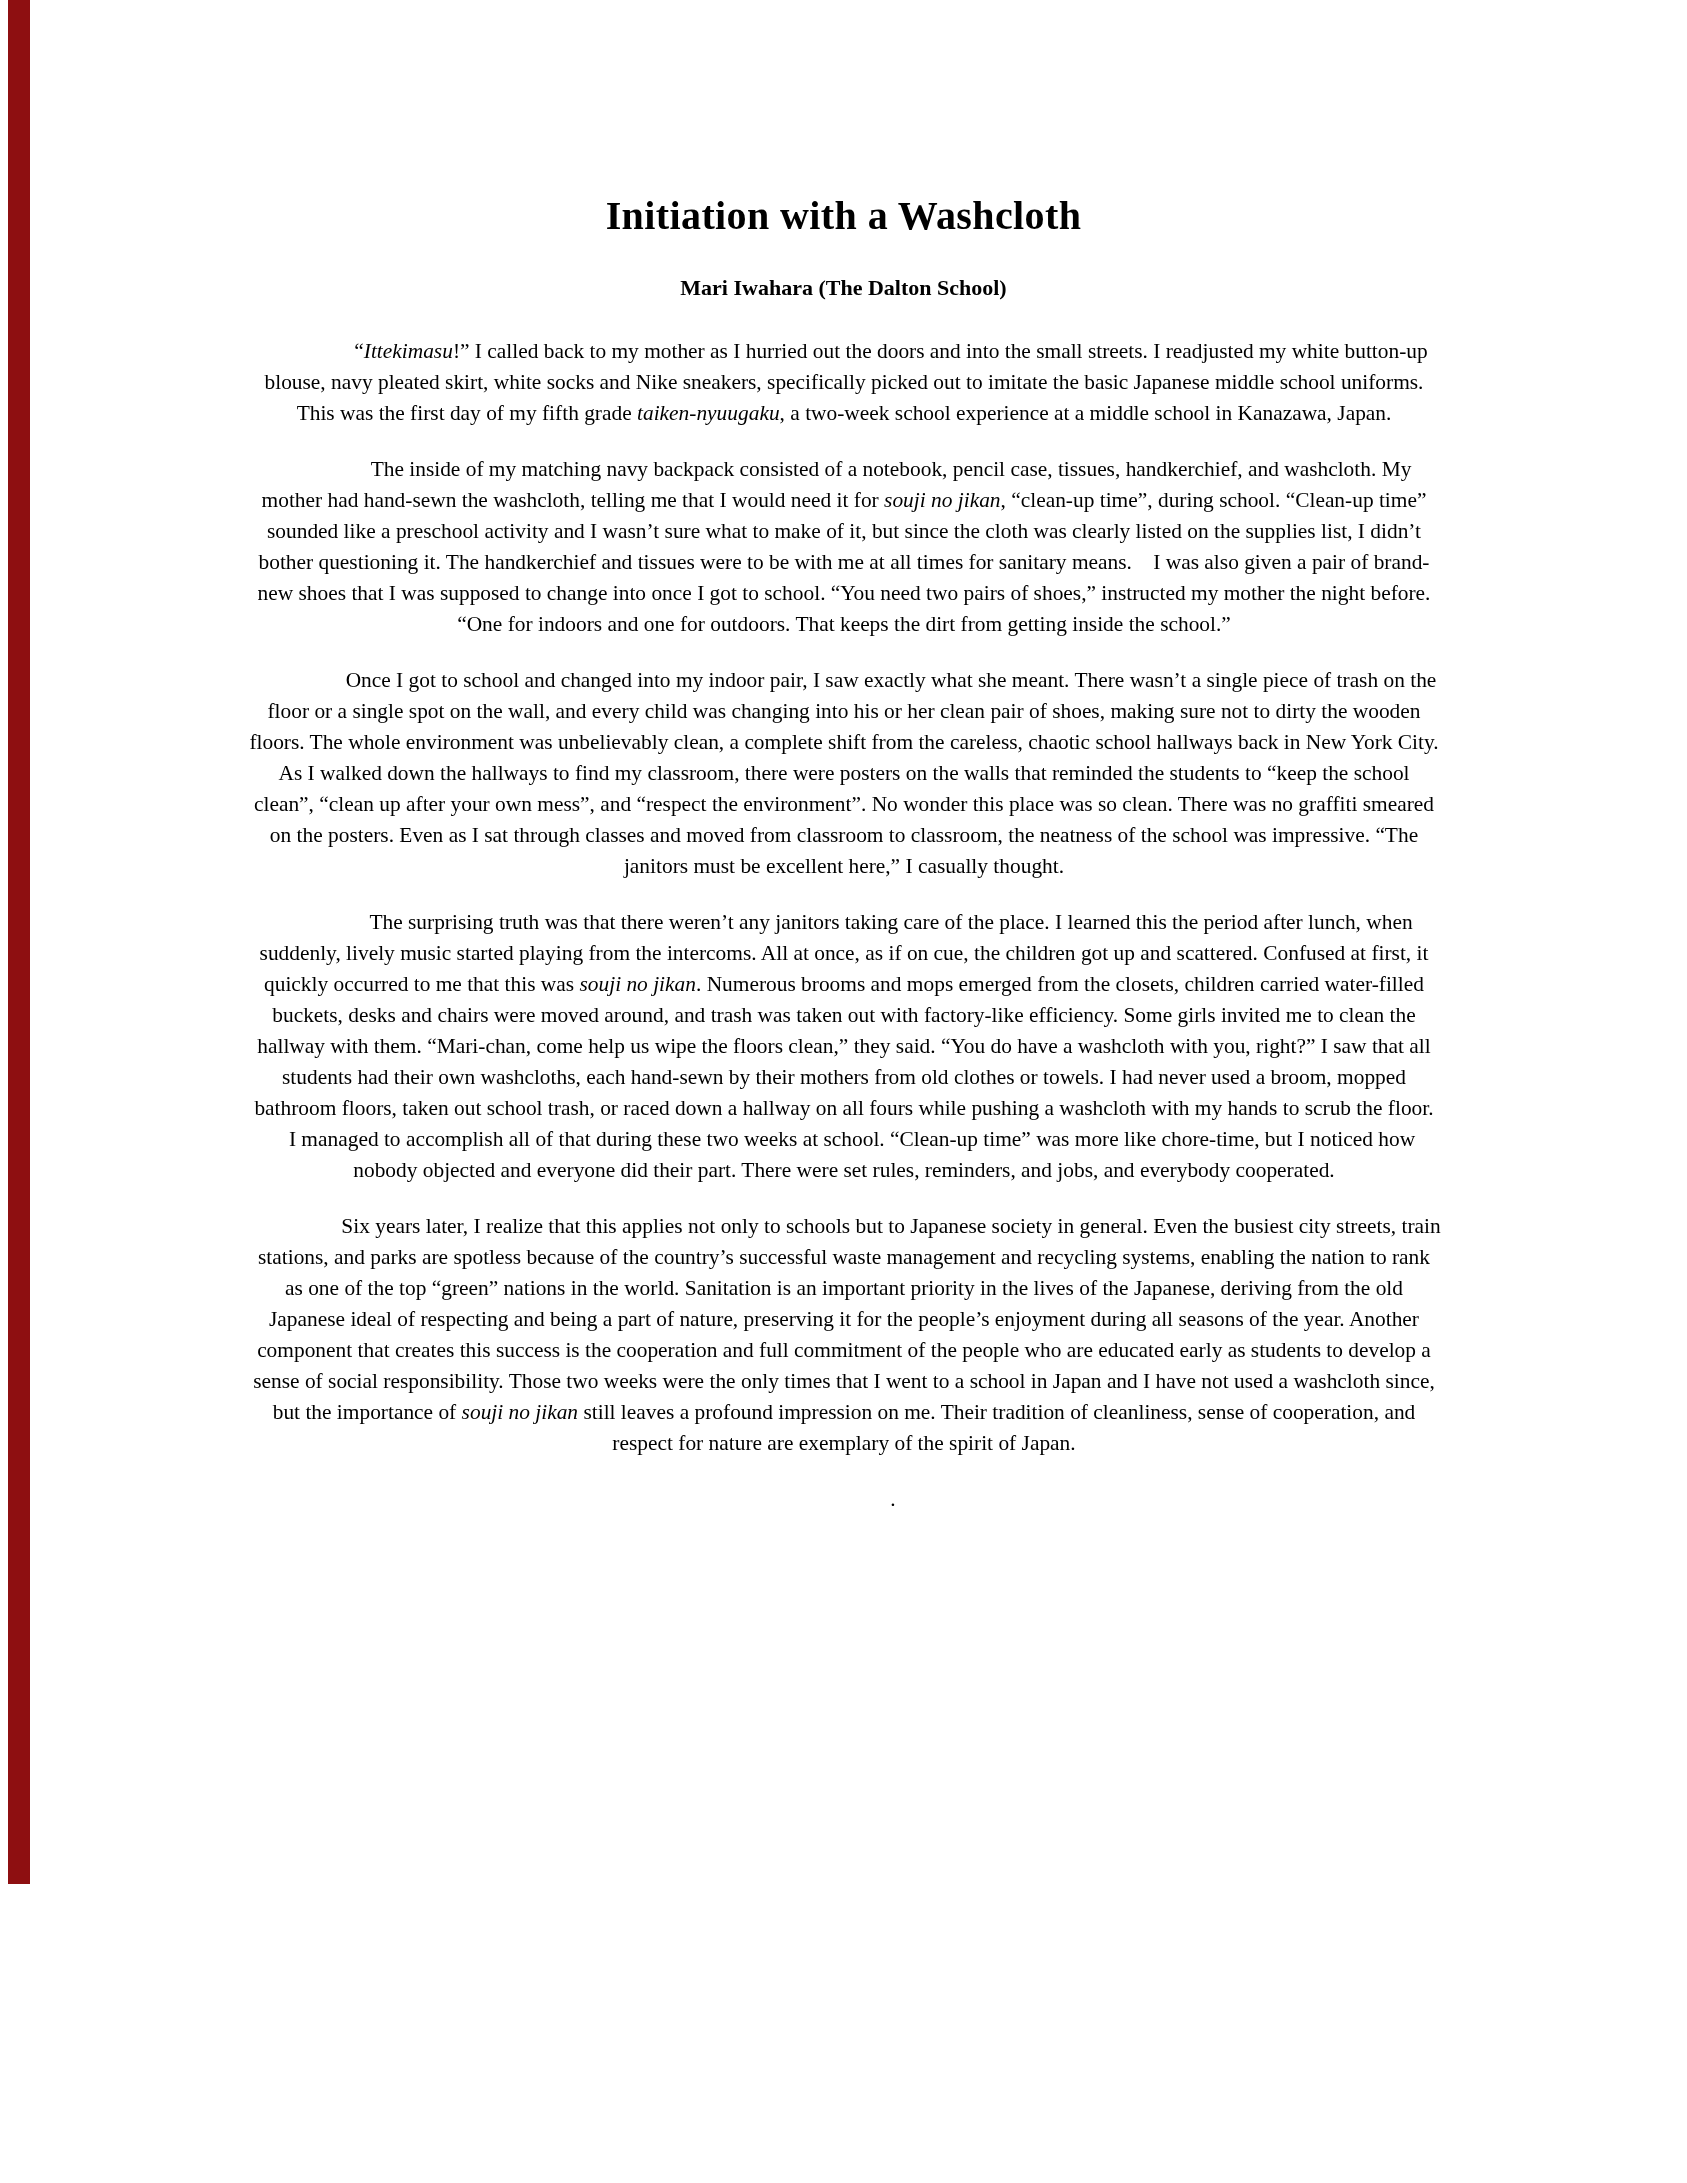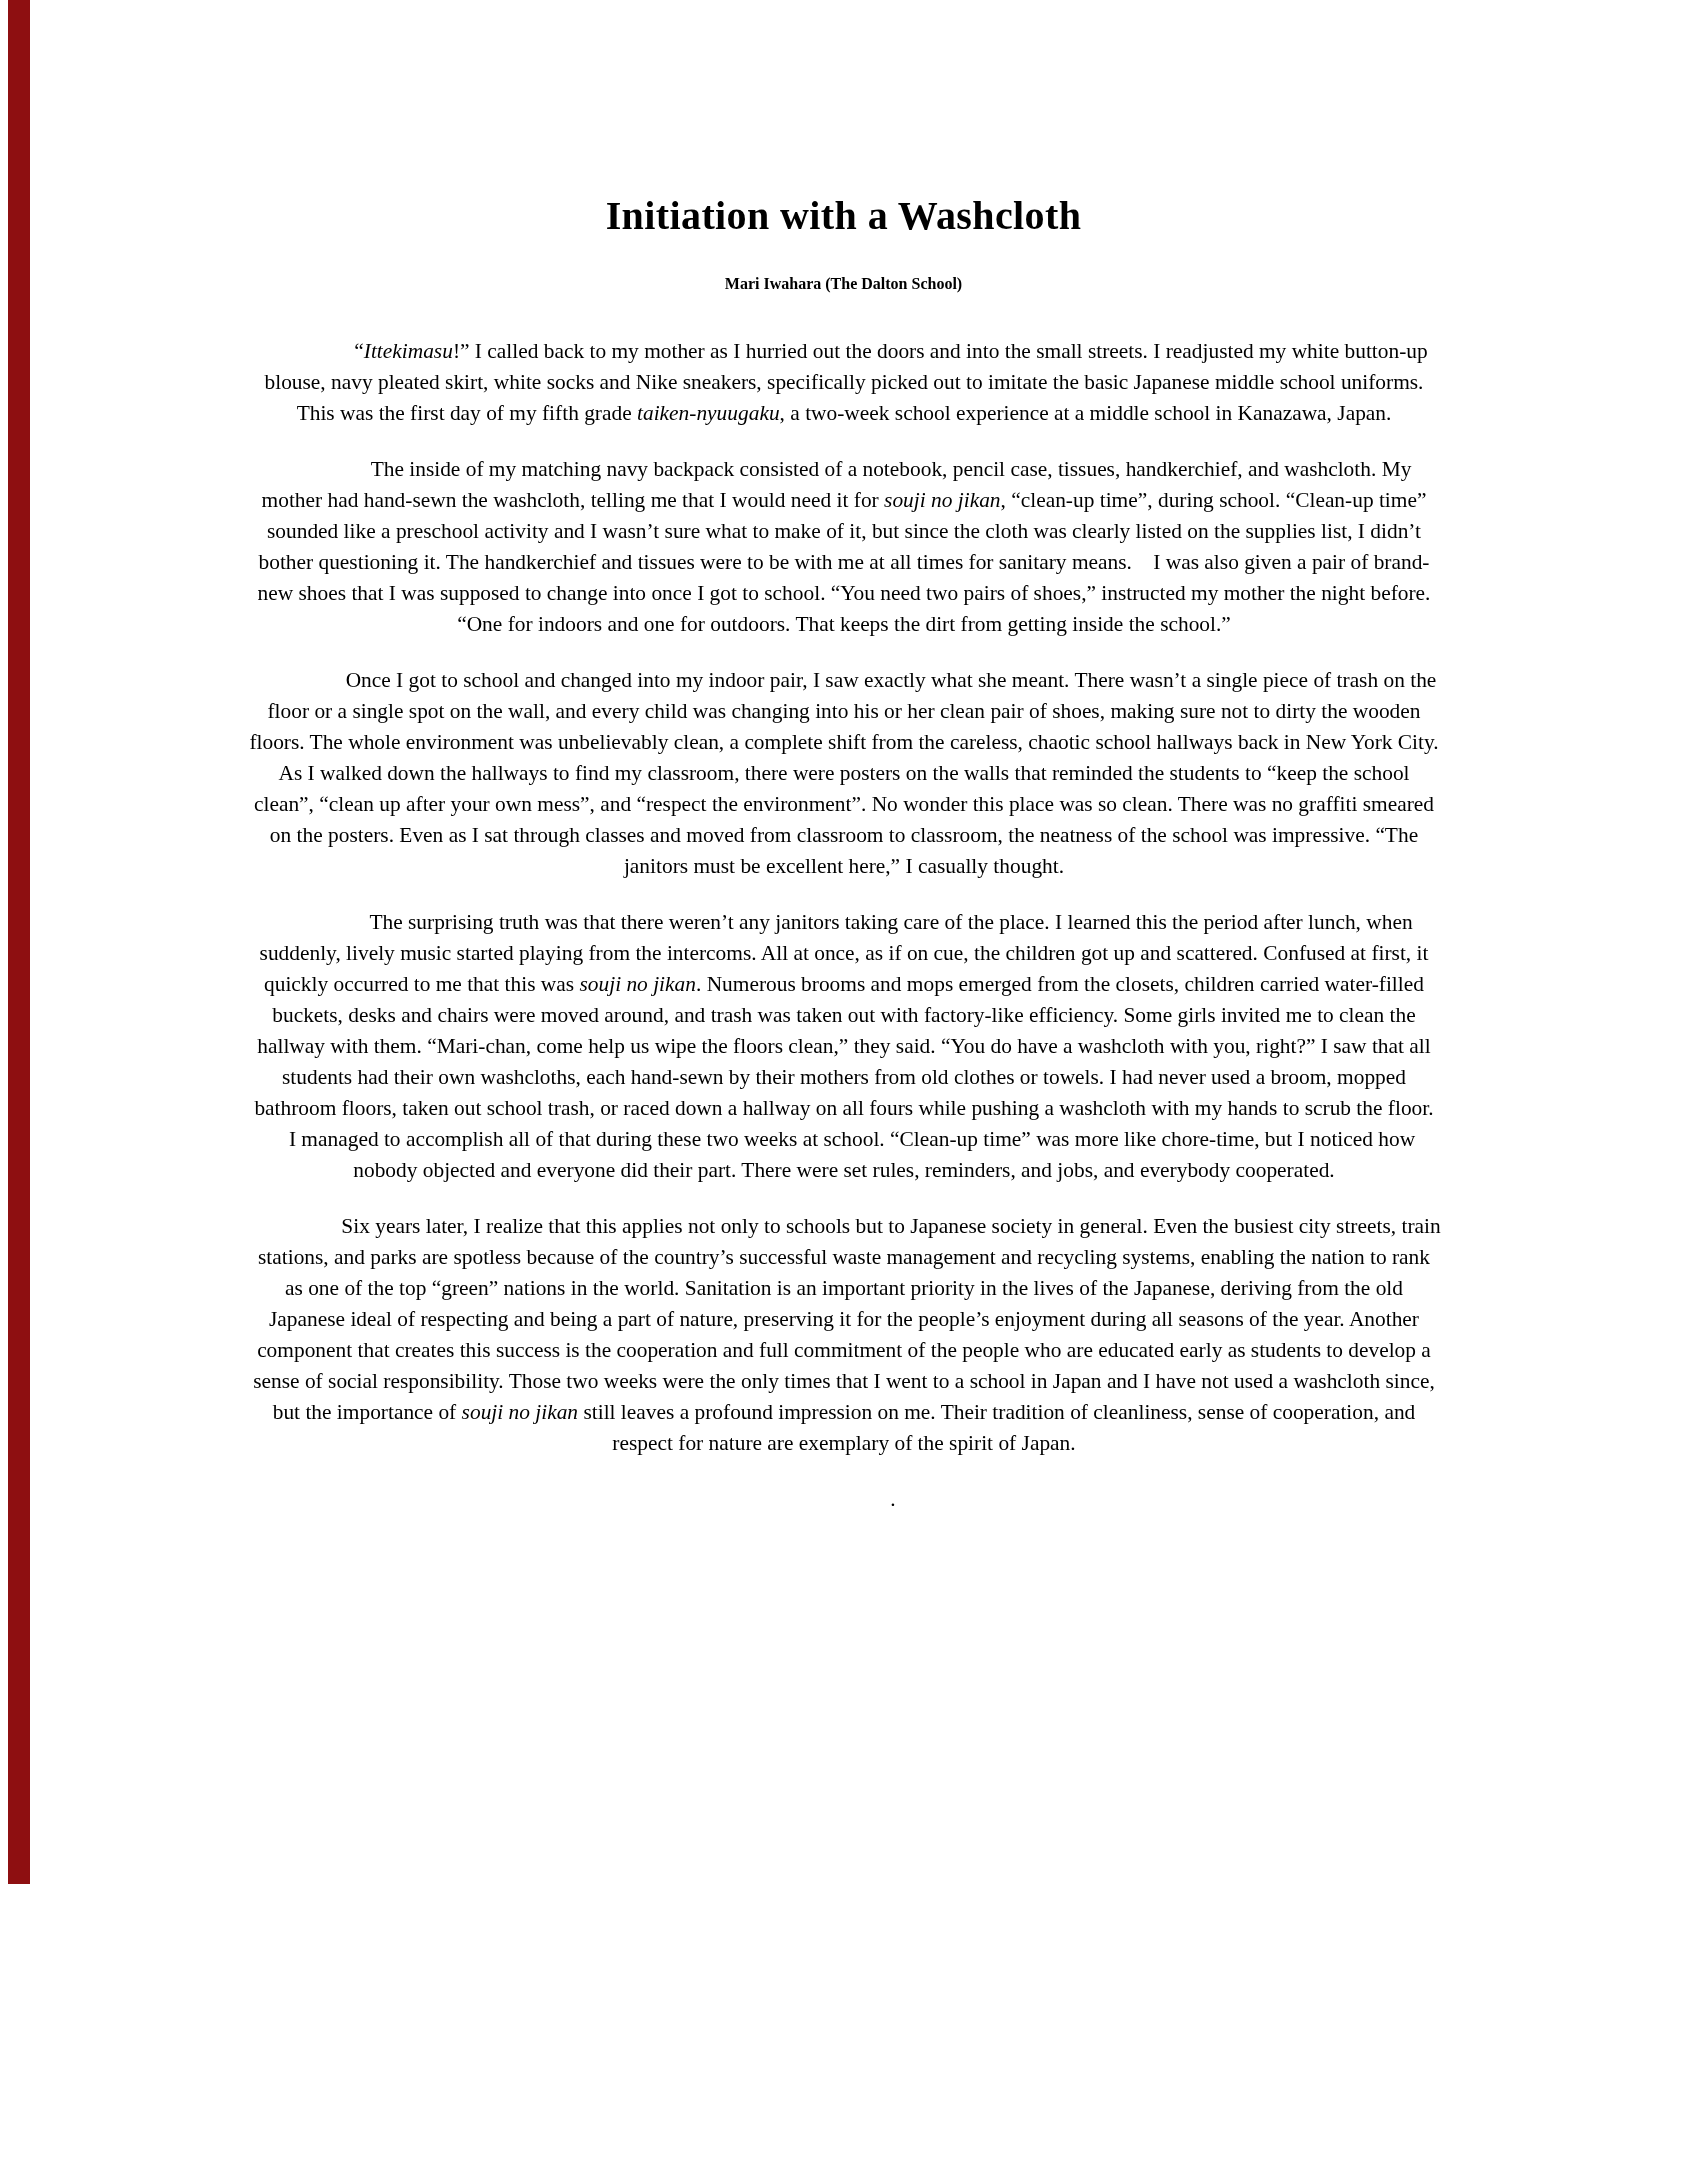--- a/index.html
+++ b/index.html
@@ -29,21 +29,21 @@
     font-size: 40px;
     letter-spacing: 0.4px;
   }
   .doc-author {
     position: absolute;
     top: 275px;
     left: 0;
     width: 100%;
     text-align: center;
     font-weight: bold;
-    font-size: 16px;
+    font-size: 22px;
   }
   .essay-body {
     position: absolute;
     left: 247px;
     top: 336px;
     width: 1194px;
     font-size: 21.4px;
     line-height: 31px;
     text-align: center;
   }

